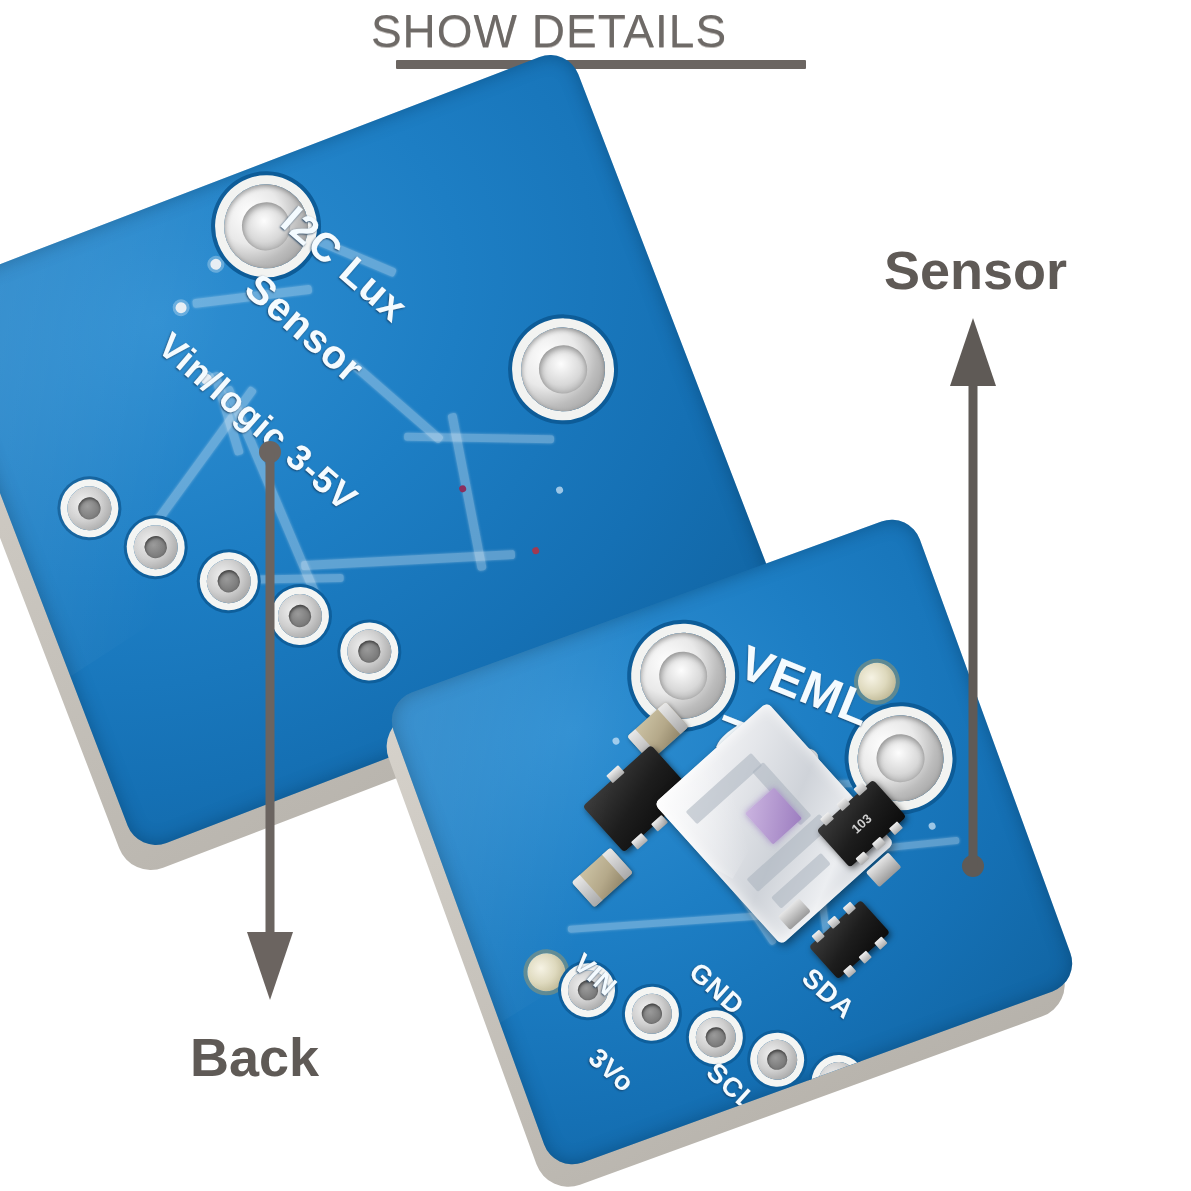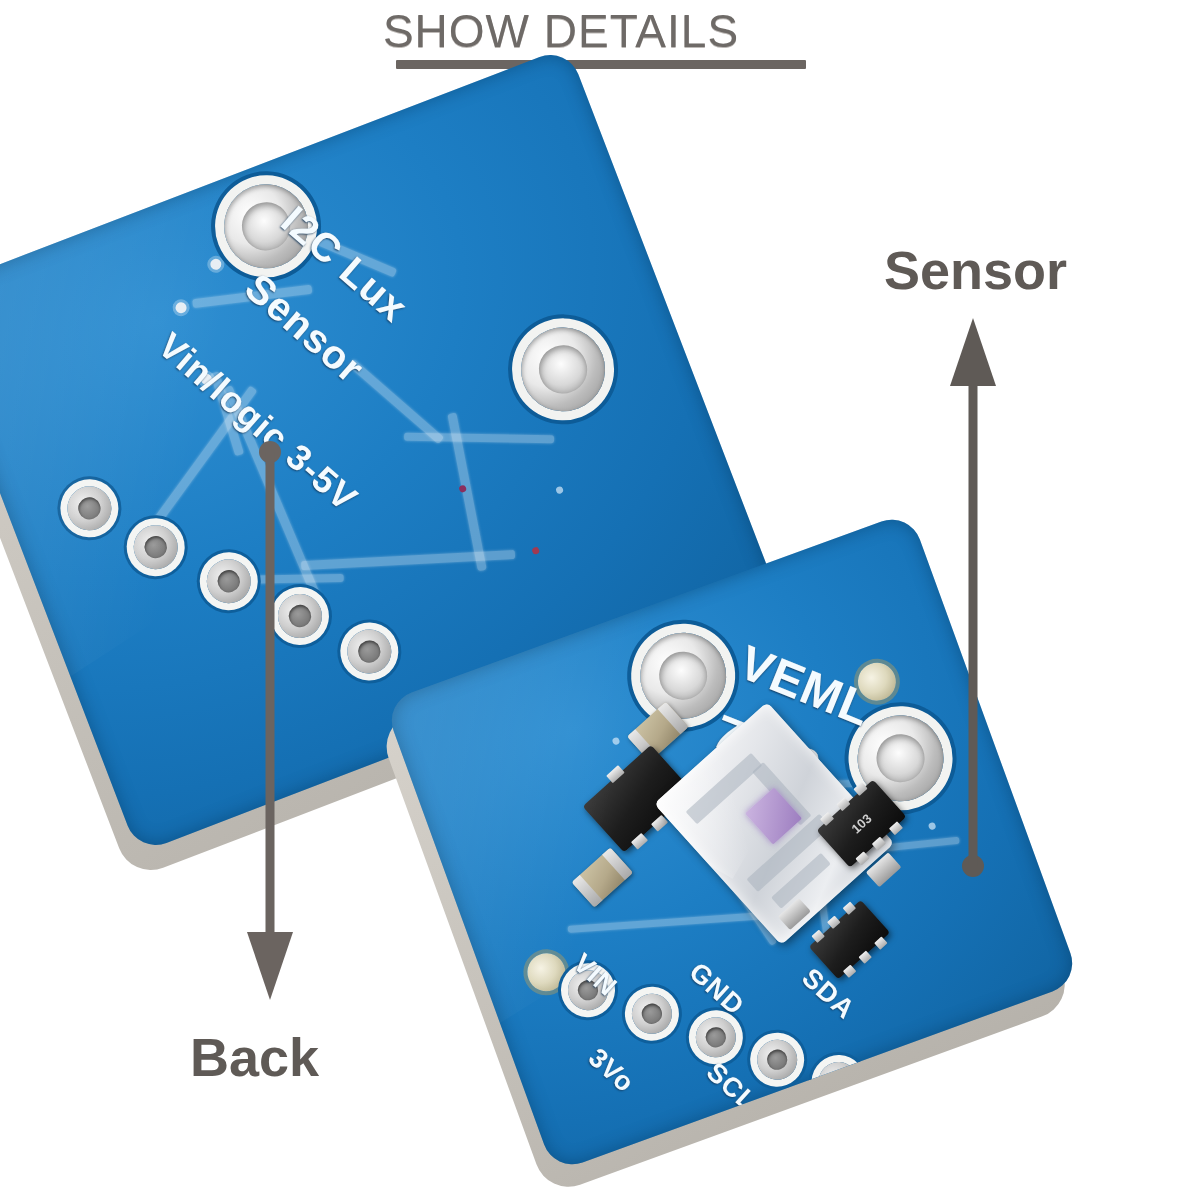--- a/index.html
+++ b/index.html
@@ -7,21 +7,21 @@
     width:1191px;height:1191px;
     background:#ffffff;
     font-family:"Liberation Sans", sans-serif;
     overflow:hidden;
     position:relative;
   }
   .stage{position:absolute;inset:0;}
 
   
   .title-wrap{
-    position:absolute;left:12px;top:8px;width:1098px;
+    position:absolute;left:0;top:8px;width:1098px;
     text-align:center;
   }
   .title{
     display:inline-block;
     font-size:46px;
     letter-spacing:1px;
     color:#6e6a67;
     font-weight:400;
     line-height:1;
     text-shadow:0 1px 0 #bdb9b6;

